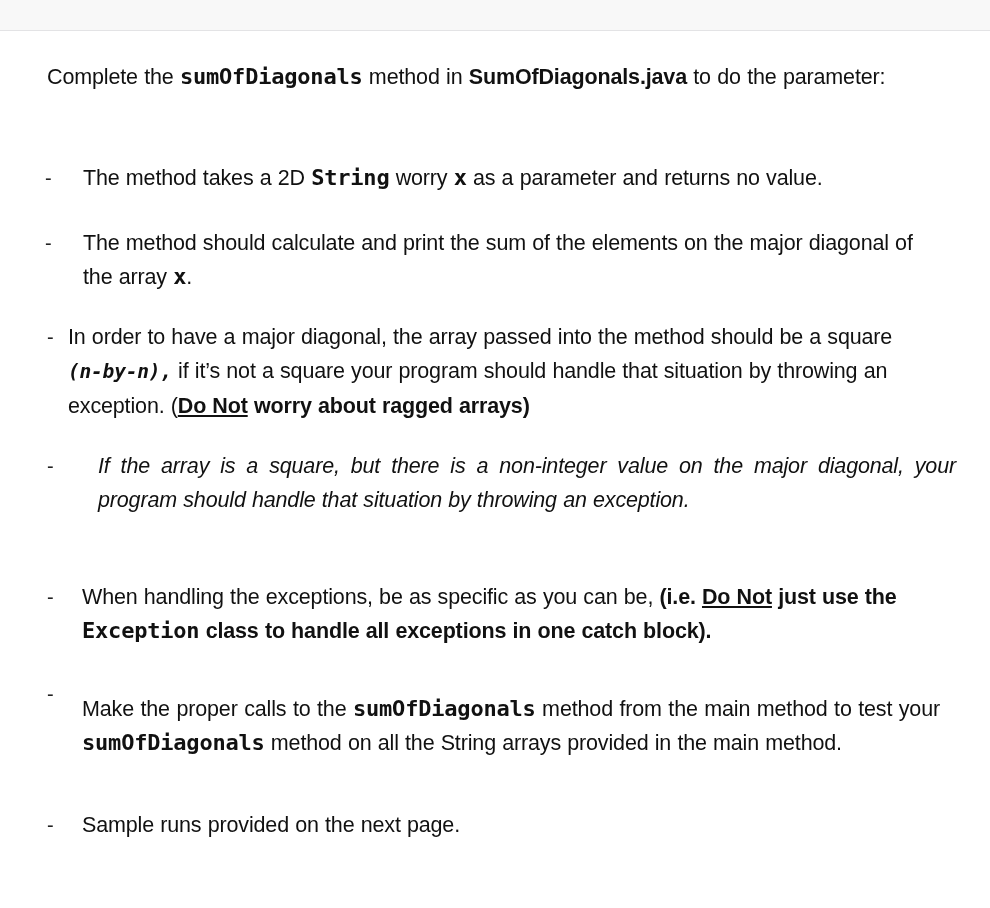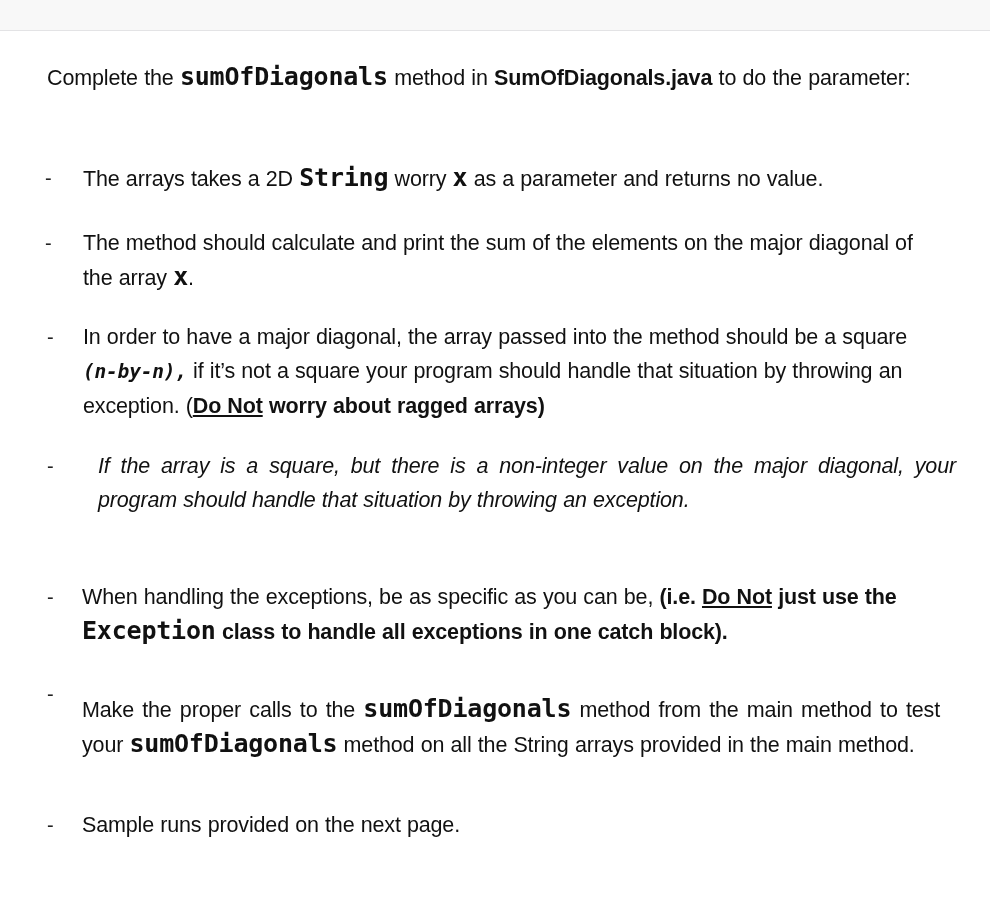--- a/index.html
+++ b/index.html
@@ -93,39 +93,39 @@
   }
 
   
   #b1 { left: 45px; top: 129px; width: 900px; }
   #b1 .btext { margin-left: 38px; width: 862px; }
 
   #b2 { left: 45px; top: 194px; width: 900px; }
   #b2 .btext { margin-left: 38px; width: 862px; }
 
   #b3 { left: 47px; top: 288px; width: 900px; }
-  #b3 .btext { margin-left: 36px; width: 862px; }
+  #b3 .btext { margin-left: 21px; width: 862px; }
 
   #b4 { left: 47px; top: 417px; width: 900px; }
   #b4 .btext { margin-left: 51px; width: 858px; font-style: italic; }
 
   #b5 { left: 47px; top: 548px; width: 900px; }
   #b5 .btext { margin-left: 35px; width: 862px; }
 
   #b6 { left: 47px; top: 645px; width: 900px; }
   #b6 .btext { margin-left: 35px; width: 858px; margin-top: 15px; }
 
   #b7 { left: 47px; top: 776px; width: 900px; }
   #b7 .btext { margin-left: 35px; width: 862px; }
 
   
   .mono-b {
     font-family: "DejaVu Sans Mono", "Liberation Mono", monospace;
     font-weight: bold;
-    font-size: 25px;
+    font-size: 22px;
     letter-spacing: -0.2px;
   }
   .mono-bi {
     font-family: "DejaVu Sans Mono", "Liberation Mono", monospace;
     font-weight: bold;
     font-style: italic;
     font-size: 19.5px;
     letter-spacing: -0.2px;
   }
   .sans-b {
@@ -146,21 +146,21 @@
   <div id="top-strip"></div>
 
   <div id="doc-body">
 
     <p class="intro"><span>Complete the </span><span class="mono-b">sumOfDiagonals</span><span> method in </span><span class="sans-b">SumOfDiagonals.java</span><span> to do the parameter:</span></p>
 
     <div class="bullets">
 
       <div class="bullet" id="b1">
         <span class="marker">-</span>
-        <span class="btext"><span>The arrays takes a 2D </span><span class="mono-b">String</span><span> worry </span><span class="mono-b">x</span><span> as a parameter and returns no value.</span></span>
+        <span class="btext"><span>The method takes a 2D </span><span class="mono-b">String</span><span> worry </span><span class="mono-b">x</span><span> as a parameter and returns no value.</span></span>
       </div>
 
       <div class="bullet" id="b2">
         <span class="marker">-</span>
         <span class="btext"><span>The method should calculate and print the sum of the elements on the major diagonal of the array </span><span class="mono-b">x</span><span>.</span></span>
       </div>
 
       <div class="bullet" id="b3">
         <span class="marker">-</span>
         <span class="btext"><span>In order to have a major diagonal, the array passed into the method should be a square </span><span class="mono-bi">(n-by-n),</span><span> if it’s not a square your program should handle that situation by throwing an exception. (</span><span class="sans-bu">Do Not</span><span class="sans-b"> </span><span class="sans-b">worry about ragged arrays</span><span class="sans-b">)</span></span>

